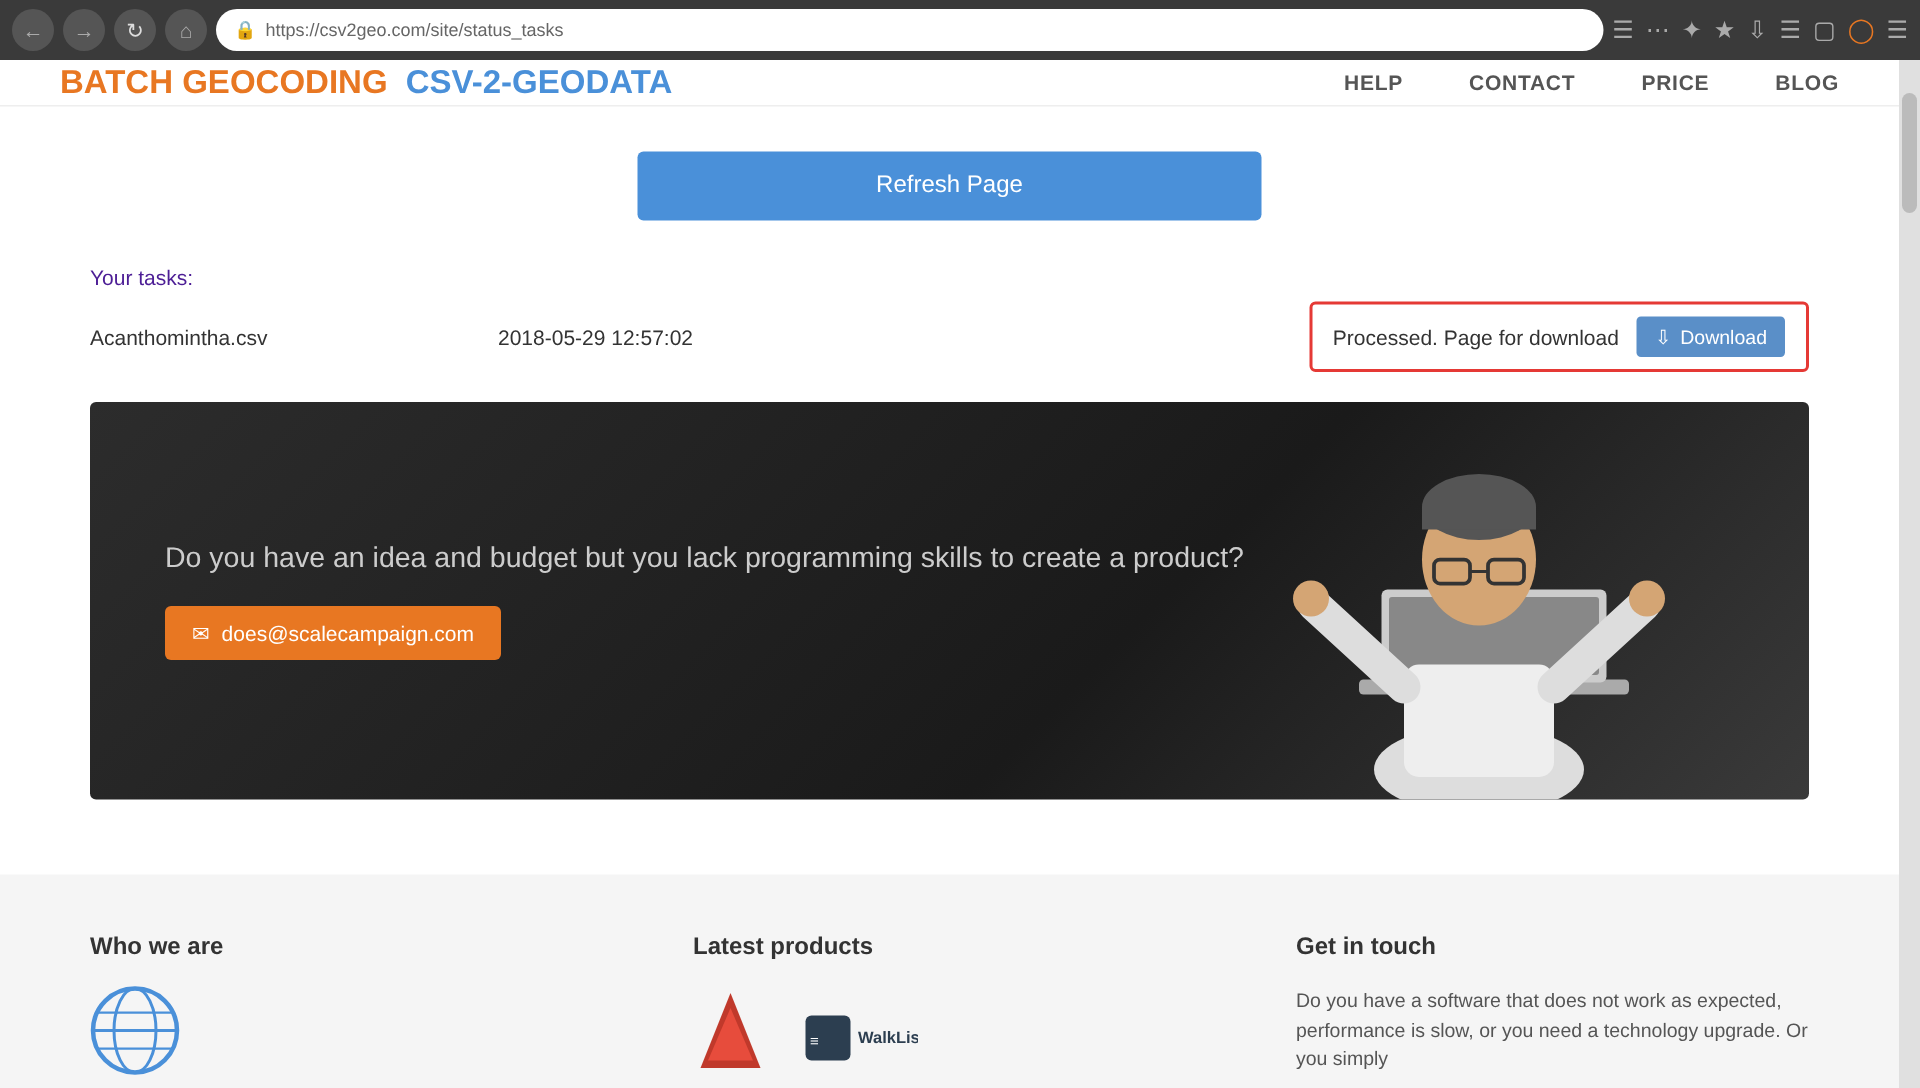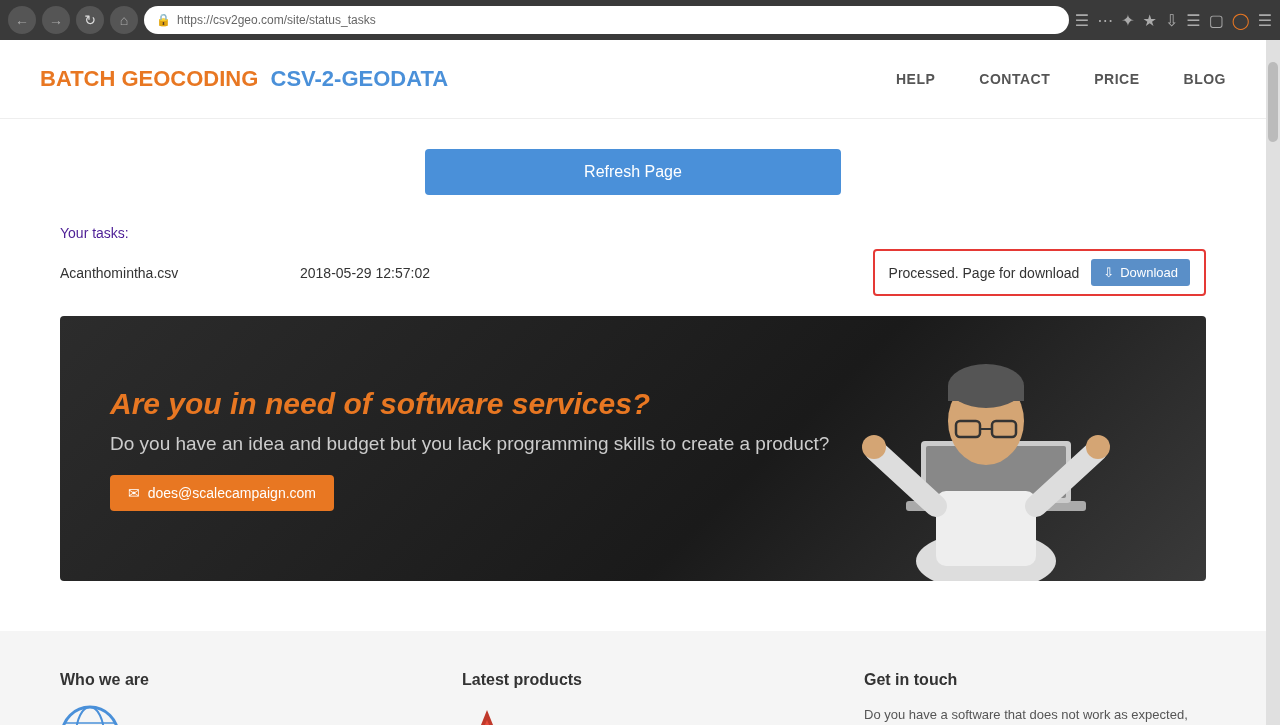--- a/index.html
+++ b/index.html
@@ -50,21 +50,21 @@
     }
     .page-content {
       flex: 1;
       overflow: hidden;
     }
 
     
     .site-header {
       display: flex;
       align-items: center;
-      padding: 26px 40px;
+      padding: 2px 40px;
       border-bottom: 1px solid #eee;
       justify-content: space-between;
     }
     .logo-text {
       font-size: 22px;
       font-weight: bold;
     }
     .logo-batch { color: #e87722; }
     .site-nav {
       display: flex;
@@ -114,20 +114,21 @@
     .tasks-label {
       font-size: 14px;
       color: #4c1d95;
       margin-bottom: 8px;
     }
 
     .task-row {
       display: flex;
       align-items: center;
       margin-bottom: 10px;
+      gap: 32px;
     }
     .task-filename {
       font-size: 14px;
       color: #333;
       min-width: 200px;
     }
     .task-date {
       font-size: 14px;
       color: #333;
       flex: 1;
@@ -312,21 +313,20 @@
           <span class="task-status-text">Processed. Page for download</span>
           <button class="download-btn">
             <span>⇩</span>
             <span>Download</span>
           </button>
         </div>
       </div>
 
       <div class="promo-banner">
         <div class="banner-text-area">
-          <div class="banner-headline">Are you in need of software services?</div>
           <div class="banner-subtext">Do you have an idea and budget but you lack programming skills to create a product?</div>
           <button class="banner-email-btn">
             <span>✉</span>
             <span>does@scalecampaign.com</span>
           </button>
         </div>
 
         <div class="banner-person">
           <svg width="280" height="260" viewBox="0 0 280 260">
 

